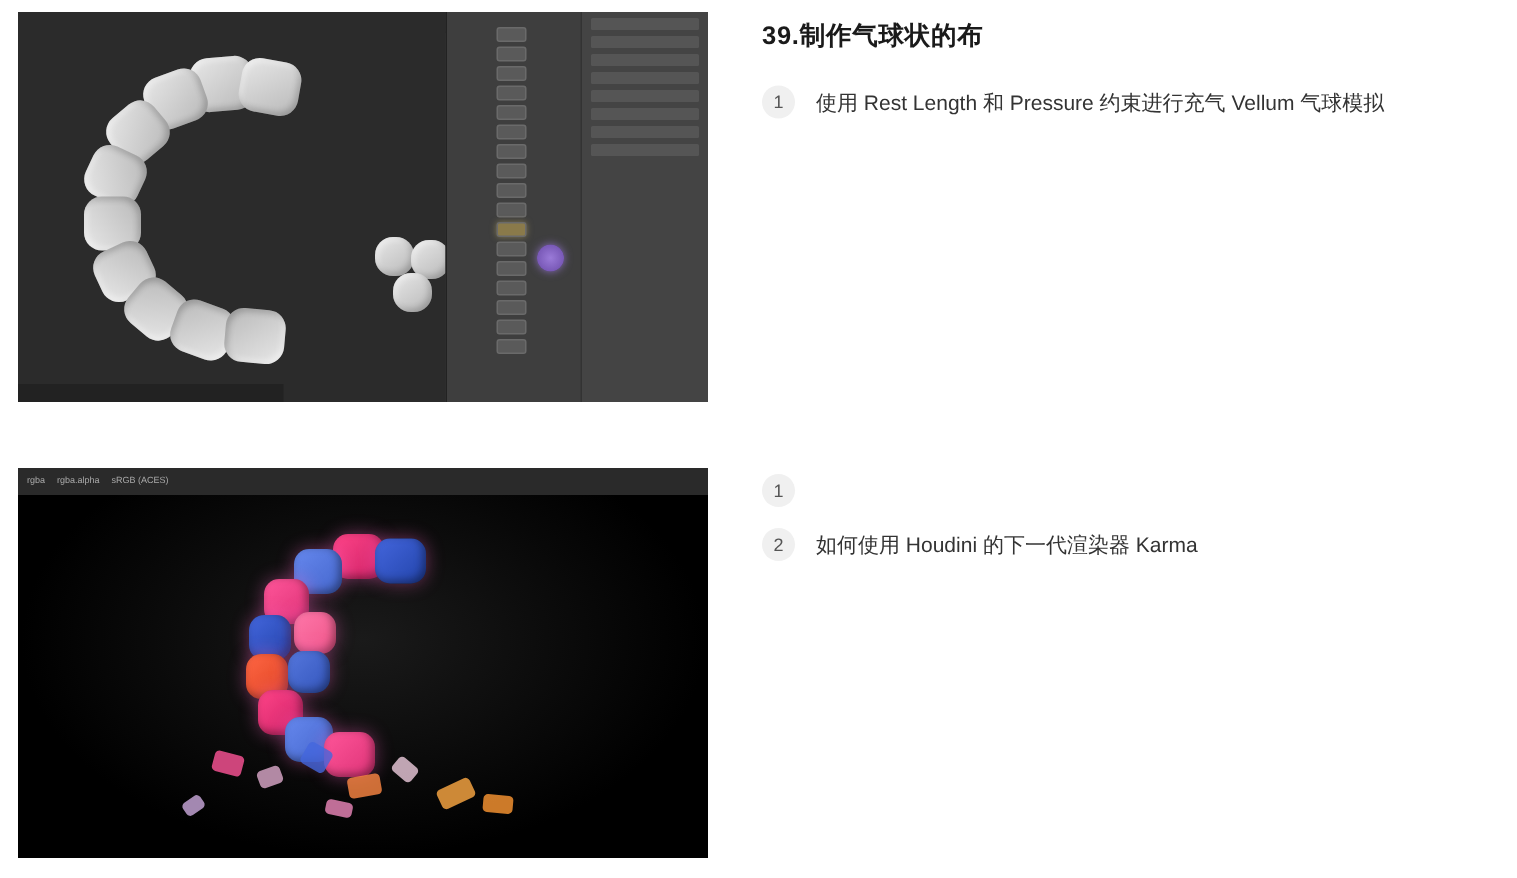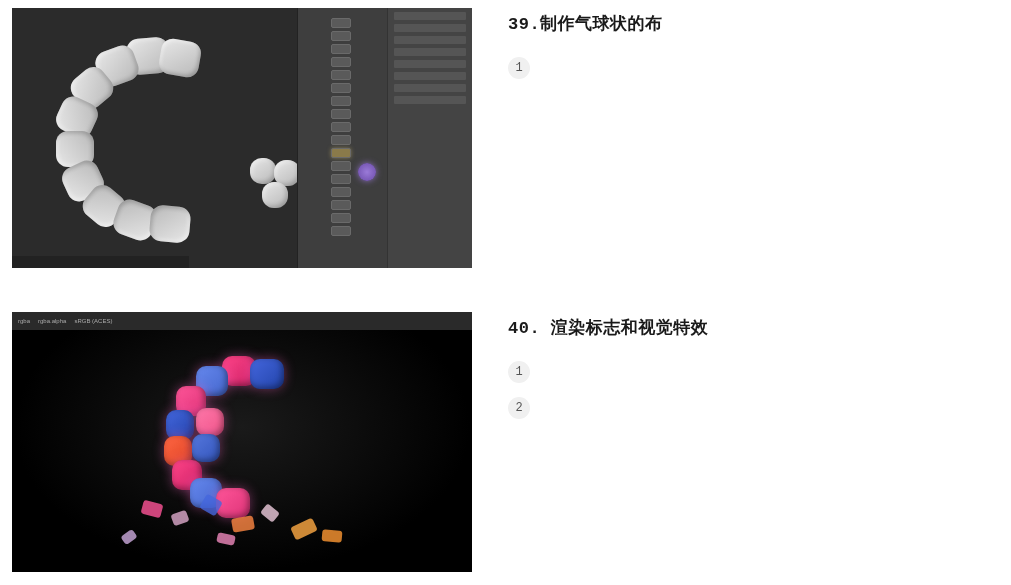--- a/index.html
+++ b/index.html
@@ -181,21 +181,20 @@
     }
     .debris-piece {
       position: absolute;
       border-radius: 3px;
       opacity: 0.8;
     }
 
     .content {
       flex: 1;
       padding-top: 4px;
-      font-family: Liberation Mono, monospace;
     }
     .section-title {
       font-size: 17px;
       font-weight: bold;
       color: #1a1a1a;
       margin-bottom: 22px;
       letter-spacing: 0.5px;
     }
     .list-item {
       display: flex;
@@ -277,20 +276,21 @@
           <div class="panel-line"></div>
         <div class="panel-line"></div>
           <div class="panel-line"></div>
       </div>
     </div>
   </div>
   <div class="content">
     <h3 class="section-title">39.制作气球状的布</h3>
     <div class="list-item">
       <div class="list-num">1</div>
+      <div class="list-text">使用 Rest Length 和 Pressure 约束进行充气 Vellum 气球模拟</div>
     </div>
   </div>
 </div>
 
 <div class="section">
   <div class="thumbnail thumb2">
     <div class="thumb2-topbar">
       <span>rgba</span>
       <span>rgba.alpha</span>
       <span>sRGB (ACES)</span>
@@ -316,21 +316,21 @@
         <div class="debris-piece" style="left:130px;top:25px;width:22px;height:14px;background:#ff8844;transform:rotate(-10deg)"></div>
         <div class="debris-piece" style="left:160px;top:15px;width:16px;height:12px;background:#eeccdd;transform:rotate(40deg)"></div>
         <div class="debris-piece" style="left:190px;top:30px;width:24px;height:14px;background:#ffaa44;transform:rotate(-25deg)"></div>
         <div class="debris-piece" style="left:220px;top:38px;width:20px;height:12px;background:#ff9933;transform:rotate(5deg)"></div>
         <div class="debris-piece" style="left:20px;top:40px;width:14px;height:10px;background:#ccaadd;transform:rotate(-35deg)"></div>
         <div class="debris-piece" style="left:115px;top:42px;width:18px;height:10px;background:#ee88bb;transform:rotate(12deg)"></div>
       </div>
     </div>
   </div>
   <div class="content">
-    <h3 class="section-title">40. 渲染标志和视觉特效</h3>
     <div class="list-item">
       <div class="list-num">1</div>
     </div>
     <div class="list-item">
       <div class="list-num">2</div>
+      <div class="list-text">如何使用 Houdini 的下一代渲染器 Karma</div>
     </div>
   </div>
 </div>
 
 </body></html>

